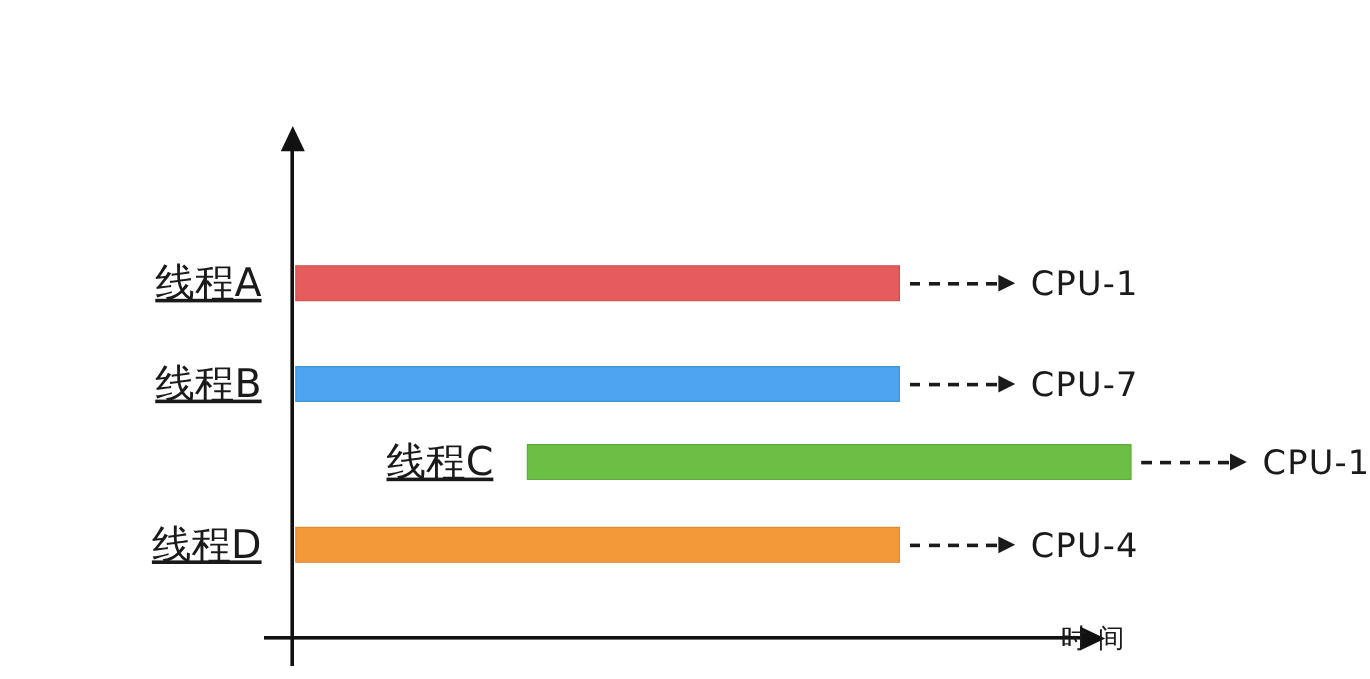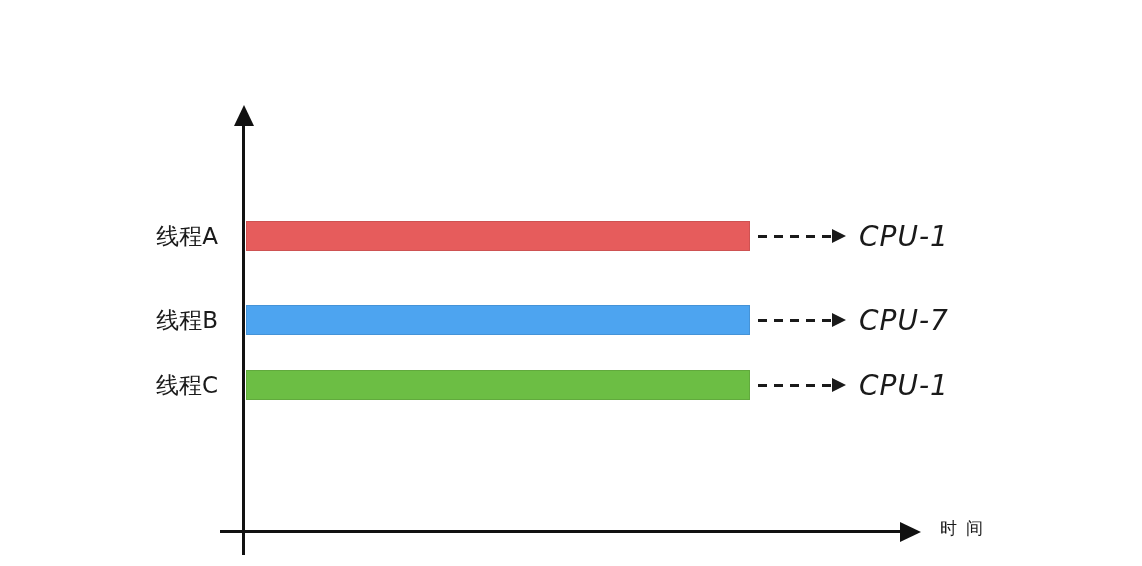--- a/index.html
+++ b/index.html
@@ -47,49 +47,50 @@
     position: absolute;
     left: 900px;
     top: 522px;
     width: 0; height: 0;
     border-top: 10px solid transparent;
     border-bottom: 10px solid transparent;
     border-left: 21px solid #111111;
   }
   .x-axis-label {
     position: absolute;
-    left: 940px;
+    left: 884px;
     top: 517px;
-    font-size: 17px;
+    font-size: 22px;
     letter-spacing: 9px;
     color: #1a1a1a;
     white-space: nowrap;
   }
 
   
   .row {
     position: absolute;
     left: 0;
     width: 1142px;
     height: 40px;
     display: flex;
     align-items: center;
   }
   .row-a { top: 216px; }
   .row-b { top: 300px; }
-  .row-c { top: 365px; }
+  .row-c { top: 365px; justify-content: flex-end; }
   .row-d { top: 434px; }
 
   .thread-label {
     width: 218px;
     text-align: right;
-    font-size: 23px;
+    font-size: 33px;
     color: #1a1a1a;
     white-space: nowrap;
     flex: 0 0 auto;
+    text-decoration: underline;
   }
   .bar {
     margin-left: 28px;
     width: 504px;
     height: 30px;
     flex: 0 0 auto;
     border: 1px solid rgba(0,0,0,0.10);
     box-sizing: border-box;
   }
   .dash-arrow {
@@ -111,21 +112,20 @@
     border-bottom: 7px solid transparent;
     border-left: 14px solid #1a1a1a;
   }
   .cpu-label {
     margin-left: 13px;
     font-size: 28px;
     letter-spacing: 1px;
     color: #1a1a1a;
     white-space: nowrap;
     flex: 0 0 auto;
-    font-style: italic;
   }
 </style>
 </head>
 <body>
 
 <div class="canvas">
 
   <div class="y-axis"></div>
   <div class="y-arrowhead"></div>
   <div class="x-axis"></div>
@@ -155,14 +155,23 @@
   <div class="row row-c">
     <div class="thread-label">线程C</div>
     <div class="bar" style="background: rgb(108, 190, 68);"></div>
     <div class="dash-arrow">
       <div class="dash-line"></div>
       <div class="dash-head"></div>
     </div>
     <div class="cpu-label">CPU-1</div>
   </div>
 
+  <div class="row row-d">
+    <div class="thread-label">线程D</div>
+    <div class="bar" style="background: rgb(244, 153, 58);"></div>
+    <div class="dash-arrow">
+      <div class="dash-line"></div>
+      <div class="dash-head"></div>
+    </div>
+    <div class="cpu-label">CPU-4</div>
+  </div>
 
 </div>
 
 </body></html>

